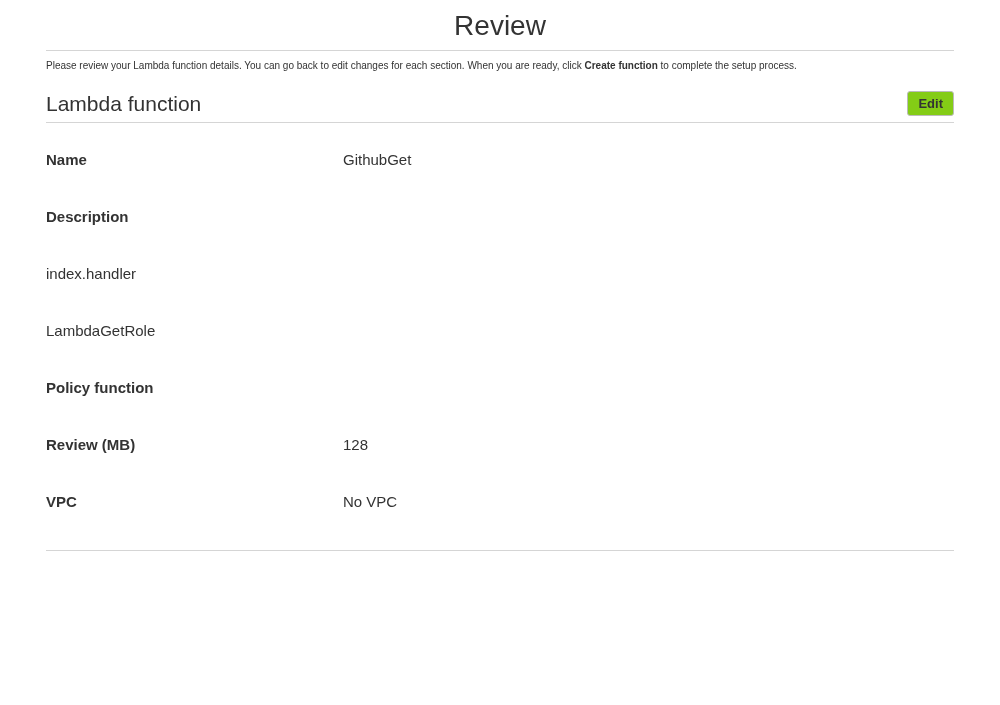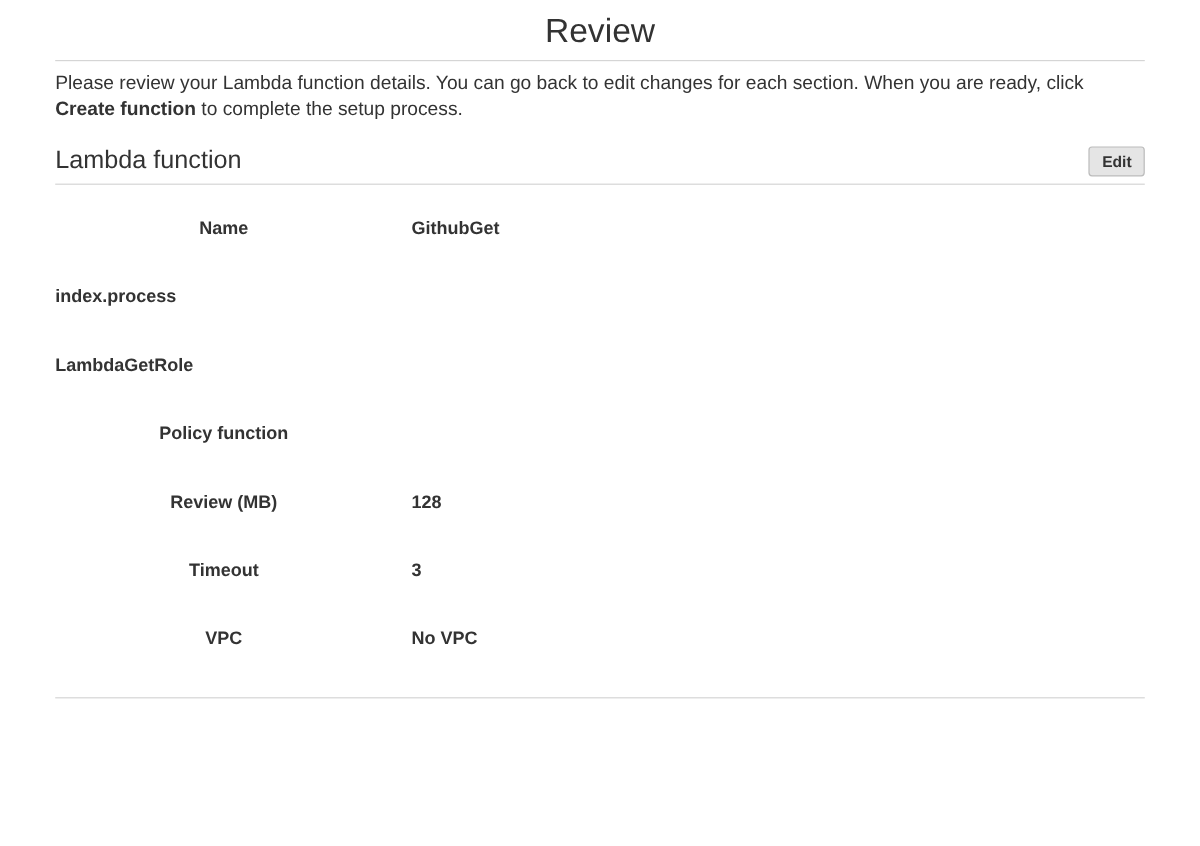--- a/index.html
+++ b/index.html
@@ -21,69 +21,70 @@
       color: #333;
       padding: 10px 0 8px 0;
       text-align: center;
     }
     .divider {
       border: none;
       border-top: 1px solid #d5d5d5;
       margin: 0;
     }
     .instruction {
-      font-size: 16px;
+      font-size: 10px;
       color: #333;
       line-height: 1.4;
       padding: 8px 0 18px 0;
     }
     .instruction .bold {
       font-weight: 700;
     }
     .section-header {
       display: flex;
       justify-content: space-between;
+      align-items: center;
       padding-bottom: 6px;
       gap: 11px;
     }
     .section-title {
       font-size: 21px;
       font-weight: 400;
       color: #333;
     }
     .edit-btn {
       font-size: 13px;
       font-weight: 700;
       padding: 4px 10px;
-      background: #e5e5e5;
+      background: #84cc16;
       border: 1px solid #bbb;
       border-radius: 3px;
       color: #333;
       cursor: pointer;
     }
     .fields {
       padding: 28px 0 0 0;
     }
     .field-row {
       display: flex;
       align-items: baseline;
       margin-bottom: 40px;
     }
     .field-label {
       width: 297px;
-      text-align: center;
+      text-align: left;
       font-size: 15px;
       font-weight: 700;
       color: #333;
       padding-right: 16px;
     }
     .field-value {
       font-size: 15px;
       color: #333;
-      font-weight: 700;
+      font-weight: 400;
     }
     .footer {
       border-top: 1px solid #d5d5d5;
       padding-top: 18px;
       display: flex;
       justify-content: flex-end;
       align-items: center;
       gap: 18px;
     }
   </style>
@@ -102,35 +103,35 @@
   <button class="edit-btn">Edit</button>
 </div>
 <hr class="divider">
 
 <div class="fields">
   <div class="field-row">
     <div class="field-label">Name</div>
     <div class="field-value">GithubGet</div>
   </div>
   <div class="field-row">
-    <div class="field-value">index.process</div>
+    <div class="field-label">Description</div>
+    <div class="field-value"></div>
+  </div>
+  <div class="field-row">
+    <div class="field-value">index.handler</div>
   </div>
   <div class="field-row">
     <div class="field-value">LambdaGetRole</div>
   </div>
   <div class="field-row">
     <div class="field-label">Policy function</div>
   </div>
   <div class="field-row">
     <div class="field-label">Review (MB)</div>
     <div class="field-value">128</div>
-  </div>
-  <div class="field-row">
-    <div class="field-label">Timeout</div>
-    <div class="field-value">3</div>
   </div>
   <div class="field-row">
     <div class="field-label">VPC</div>
     <div class="field-value">No VPC</div>
   </div>
 </div>
 
 <div class="footer">
   
   

